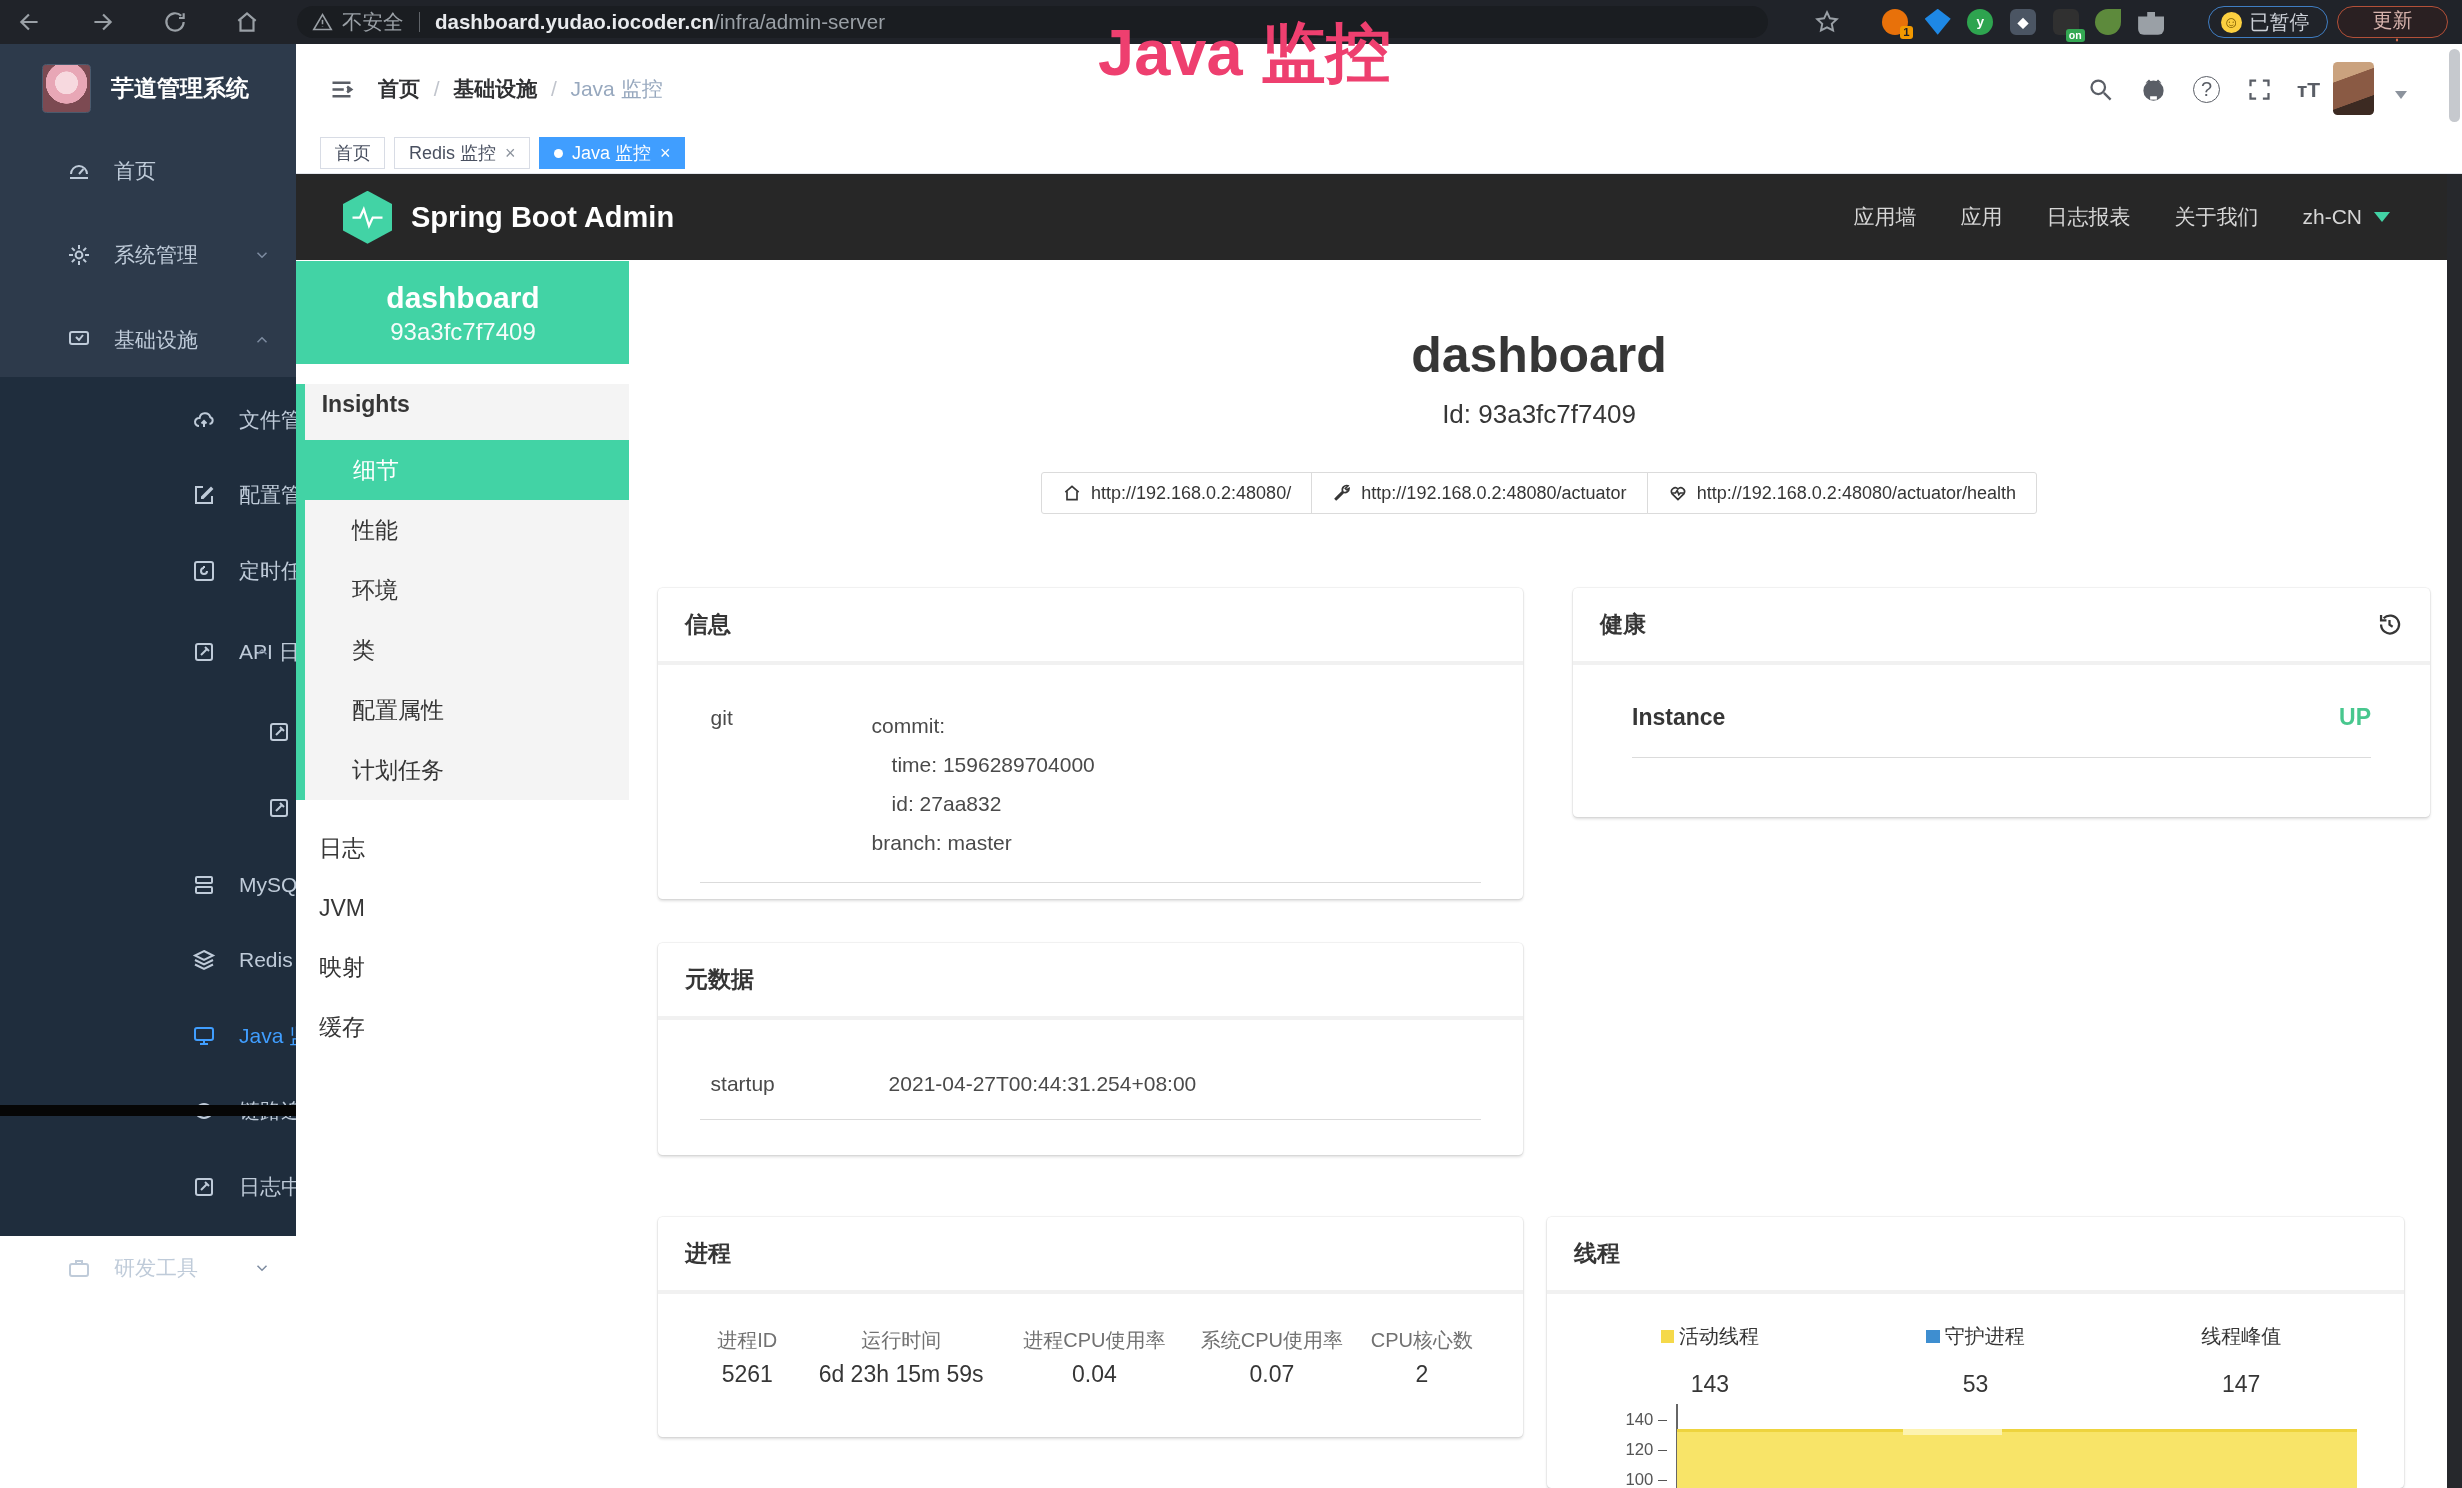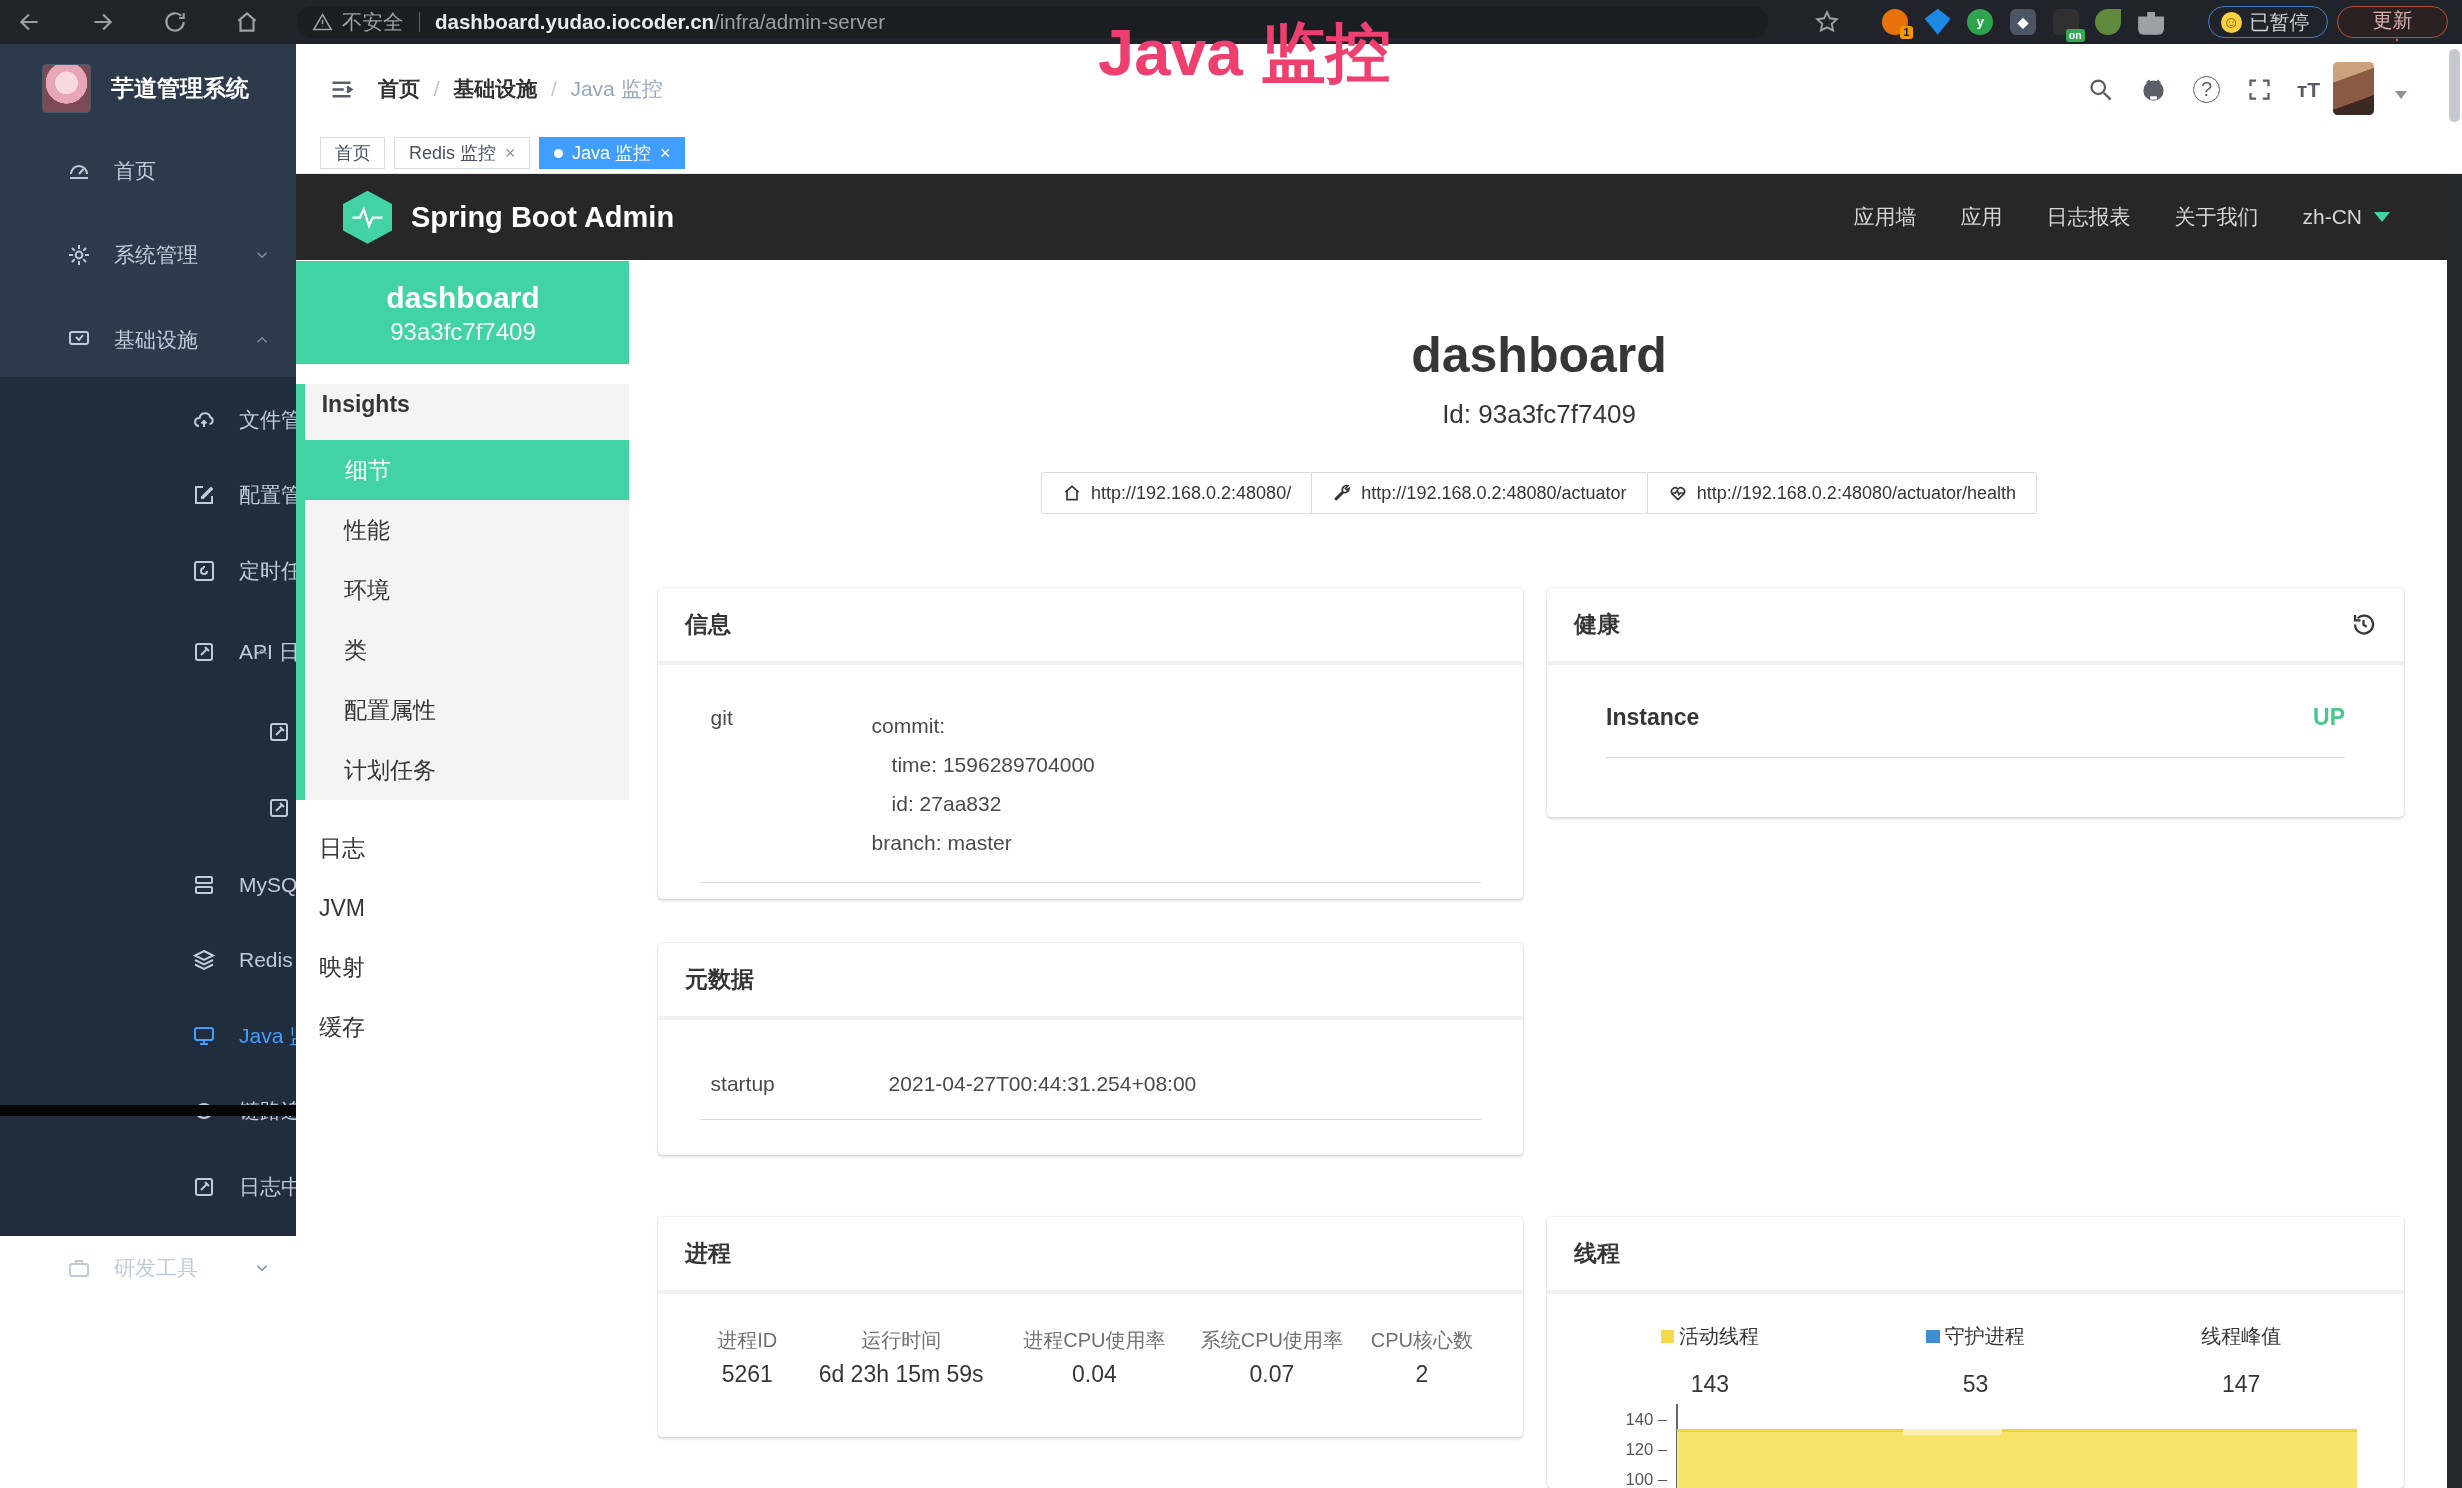--- a/index.html
+++ b/index.html
@@ -72,41 +72,41 @@
   .sbanav .ni { margin-left:44px; cursor:pointer; white-space:nowrap; }
   .gchev { width:0; height:0; border-left:8.3px solid transparent; border-right:8.3px solid transparent; border-top:10px solid #42d3a5; margin-left:12px; }
 
   
   .sbaside { position:absolute; left:296px; top:261px; width:334px; height:1228px; background:#fff; }
   .inst { height:103px; background:#42d3a5; color:#fff; text-align:center; cursor:pointer; }
   .inst .n { padding-top:20px; font-size:30px; font-weight:700; }
   .inst .i { font-size:24px; opacity:.95; margin-top:3px; }
   .igroup { position:absolute; left:0; top:123px; width:334px; height:416px; background:#f4f4f4; border-left:9px solid #42d3a5; }
   .gtitle { height:41px; line-height:41px; padding-left:16.7px; font-size:23px; font-weight:700; color:#363636; }
-  .gitem { position:absolute; left:0; width:325px; height:60px; line-height:60px; padding-left:39px; font-size:23px; color:#363636; cursor:pointer; }
+  .gitem { position:absolute; left:8px; width:325px; height:60px; line-height:60px; padding-left:39px; font-size:23px; color:#363636; cursor:pointer; }
   .gitem.active { background:#42d3a5; color:#fff; margin-left:-9px; padding-left:49px; width:334px; }
   .titem { position:absolute; left:0; width:334px; height:60px; line-height:60px; padding-left:23px; font-size:23px; color:#363636; cursor:pointer; }
 
   
   .main { position:absolute; left:629px; top:261px; width:1820px; height:1228px; background:#fff; }
   .mtitle { text-align:center; margin-top:65px; font-size:50px; font-weight:600; color:#363636; }
   .mid { text-align:center; margin-top:15px; font-size:26px; color:#363636; }
   .endpoints { display:flex; justify-content:center; margin-top:42px; }
   .ep { height:42px; display:flex; align-items:center; border:0.8px solid #dbdbdb; background:#fff; color:#363636; font-size:18px; padding:0 20px; margin-left:-0.8px; cursor:pointer; white-space:nowrap; }
   .ep:first-child { border-radius:3px 0 0 3px; margin-left:0; }
   .ep:last-child { border-radius:0 3px 3px 0; }
   .ep svg { width:20px; height:20px; margin-right:9px; color:#363636; flex:none; }
 
   .card { position:absolute; background:#fff; border-radius:4.6px; box-shadow:0 1.5px 3px rgba(10,10,10,.14), 0 0 0 0.8px rgba(10,10,10,.05); }
   .card.sheet::after { content:""; position:absolute; left:12px; right:12px; bottom:-9px; height:9px; background:#f1f1f1; border-radius:0 0 6px 6px; box-shadow:0 1.5px 2.3px rgba(0,0,0,.12); z-index:-1; }
   .chead { display:flex; align-items:center; padding:21px 27px; font-size:23px; font-weight:700; color:#363636; border-bottom:4.6px solid #f1f1f1; }
   .chead .hsp { flex:1; }
   .hist { width:27px; height:27px; color:#363636; cursor:pointer; }
   .c-info { left:29px; top:327px; width:865px; height:311px; }
-  .c-health { left:918px; top:327px; width:857px; height:229px; }
+  .c-health { left:944px; top:327px; width:857px; height:229px; }
   .c-meta { left:29px; top:682px; width:865px; height:212px; }
   .c-proc { left:29px; top:956px; width:865px; height:220px; }
   .c-thr { left:918px; top:956px; width:857px; height:271px; overflow:hidden; }
 
   .kvrow { display:flex; margin:41px 42px 0; padding:0 10.6px 20px; border-bottom:0.8px solid #dbdbdb; font-size:21px; color:#4a4a4a; }
   .kvrow .k { width:161px; flex:none; }
   .kvrow .v { line-height:39px; }
   .vline { display:block; white-space:pre; }
   .vline.ind { padding-left:20px; }
   .hrow { display:flex; margin:39px 59px 0; padding-bottom:26px; border-bottom:0.8px solid #dbdbdb; align-items:center; }

